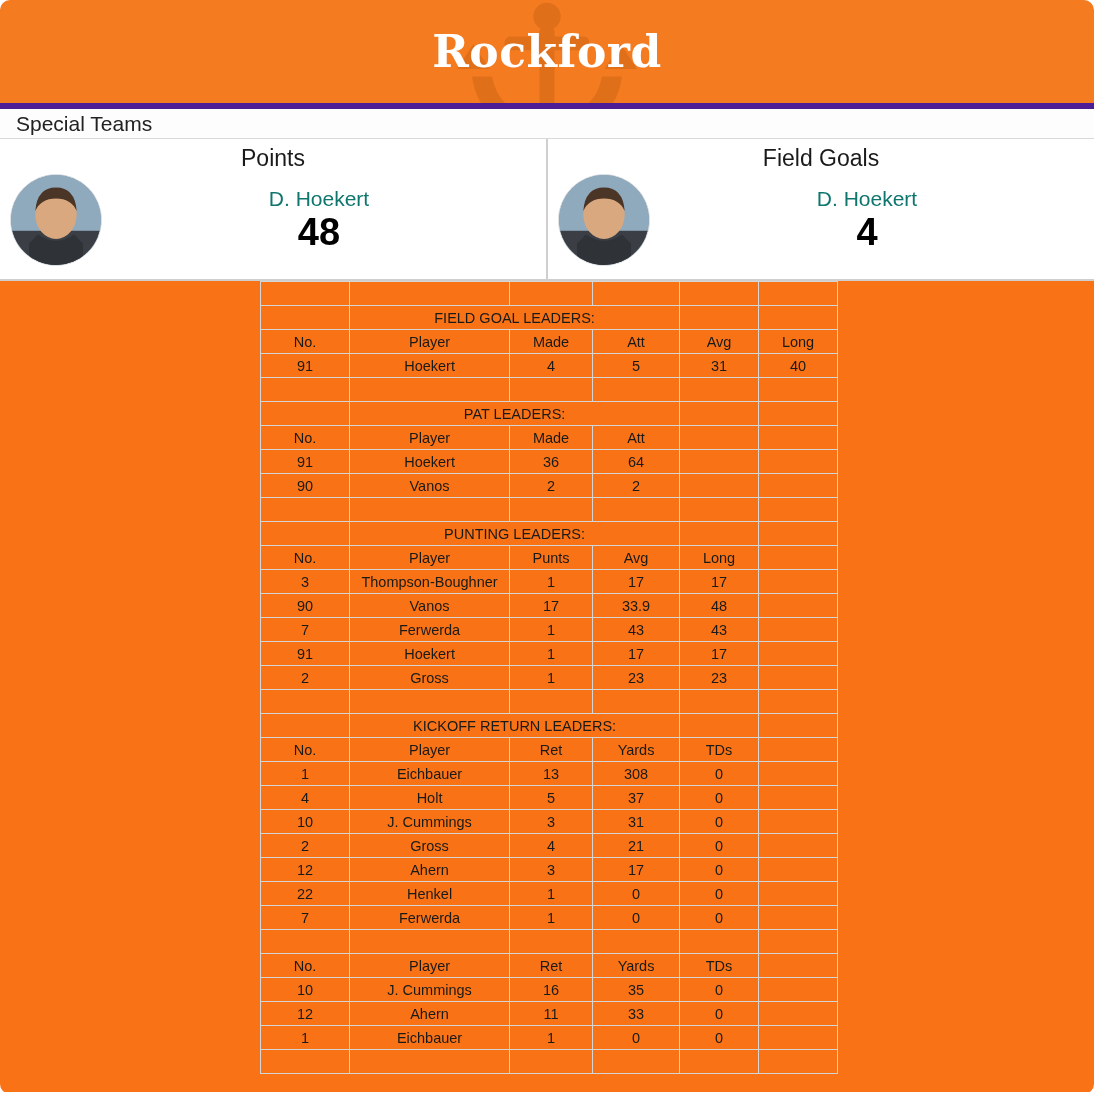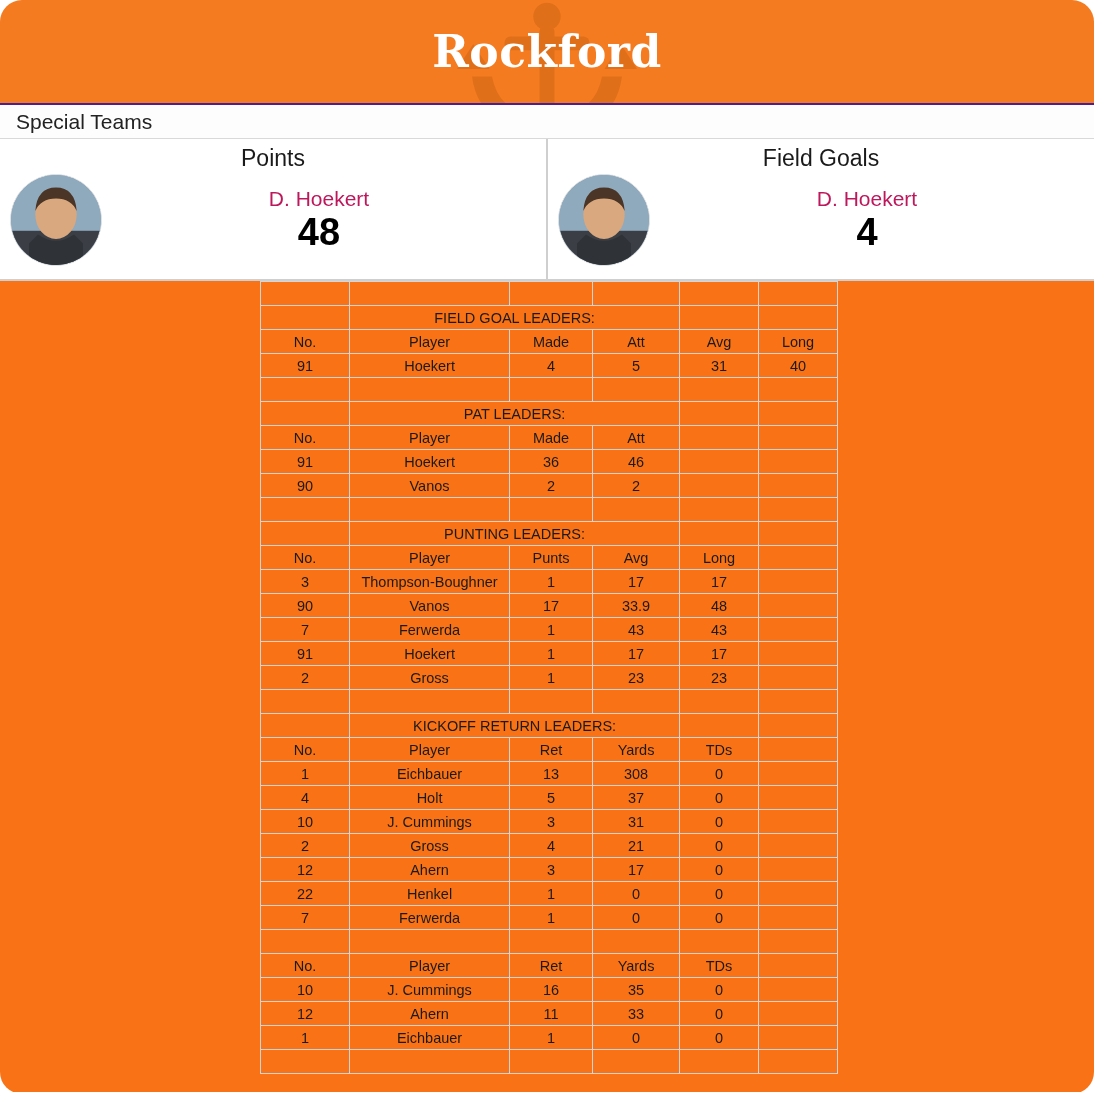--- a/index.html
+++ b/index.html
@@ -6,21 +6,21 @@
   html, body {
     margin: 0; padding: 0;
     width: 1094px; height: 1094px;
     background: #ffffff;
     font-family: "Liberation Sans", sans-serif;
   }
   #app {
     position: relative;
     width: 1094px; height: 1094px;
     background: #ffffff;
-    border-radius: 22px;
+    border-radius: 10px;
     overflow: hidden;
   }
 
   
   .header {
     position: relative;
     height: 103px;
     background: #F47B20;
     overflow: hidden;
     display: flex;
@@ -43,21 +43,21 @@
     color: #ffffff;
     font-size: 44px;
     font-weight: bold;
     letter-spacing: 0.5px;
     font-family: "DejaVu Serif", serif;
   }
 
   
   .section-bar {
     height: 36px;
-    border-top: 2px solid #4c1d95;
+    border-top: 6px solid #4c1d95;
     border-bottom: 1px solid #d9d9d9;
     display: flex;
     align-items: center;
     padding-left: 16px;
     background: #fdfdfd;
   }
   .section-bar-title {
     font-size: 21px;
     color: #222;
   }
@@ -98,21 +98,21 @@
     border: 1px solid #e2e2e2;
   }
   .avatar svg { position: absolute; inset: 0; width: 100%; height: 100%; }
   .leader-text {
     flex: 1 1 auto;
     display: flex;
     flex-direction: column;
     align-items: center;
     justify-content: center;
   }
-  .leader-name { font-size: 21px; color: #be185d; margin-bottom: 2px; }
+  .leader-name { font-size: 21px; color: #0f766e; margin-bottom: 2px; }
   .leader-value { font-size: 38px; font-weight: bold; color: #000; line-height: 1.05; }
 
   
   .sheet-wrap {
     position: relative;
     height: calc(1094px - 103px - 36px - 144px);
     overflow: hidden;
     background: #f97316;
   }
   table.sheet {
@@ -263,21 +263,21 @@
             <td class="c1">Player</td>
             <td class="c2">Made</td>
             <td class="c3">Att</td>
             <td class="c4"></td>
             <td class="c5"></td>
           </tr>
           <tr>
             <td class="c0">91</td>
             <td class="c1">Hoekert</td>
             <td class="c2">36</td>
-            <td class="c3">46</td>
+            <td class="c3">64</td>
             <td class="c4"></td>
             <td class="c5"></td>
           </tr>
           <tr>
             <td class="c0">90</td>
             <td class="c1">Vanos</td>
             <td class="c2">2</td>
             <td class="c3">2</td>
             <td class="c4"></td>
             <td class="c5"></td>

